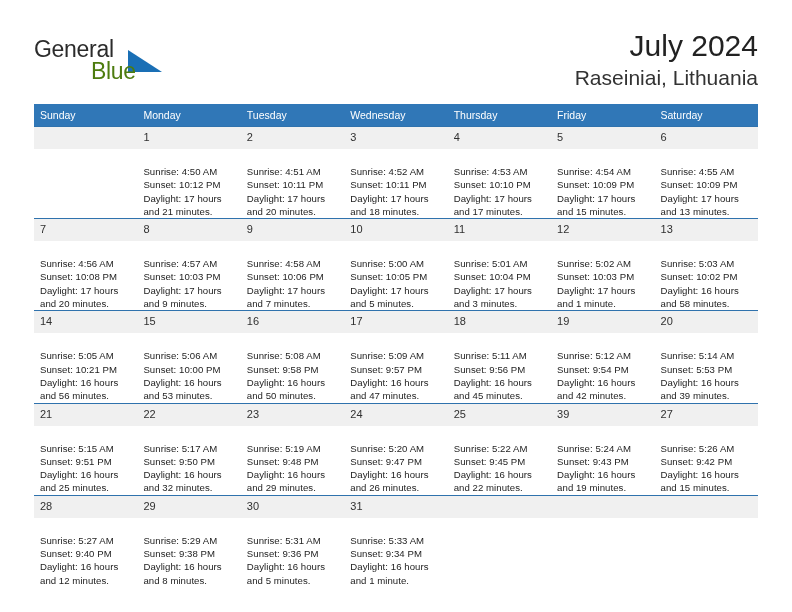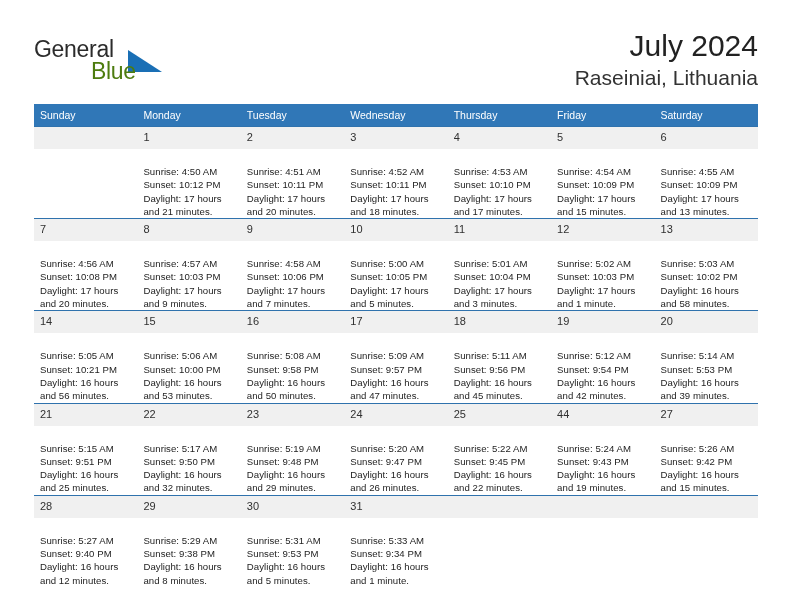--- a/index.html
+++ b/index.html
@@ -402,21 +402,21 @@
           <td>
             <span class="daynum">25</span>
             <div class="cell-lines">
               <div>Sunrise: 5:22 AM</div>
               <div>Sunset: 9:45 PM</div>
               <div>Daylight: 16 hours</div>
               <div>and 22 minutes.</div>
             </div>
           </td>
           <td>
-            <span class="daynum">44</span>
+            <span class="daynum">39</span>
             <div class="cell-lines">
               <div>Sunrise: 5:24 AM</div>
               <div>Sunset: 9:43 PM</div>
               <div>Daylight: 16 hours</div>
               <div>and 19 minutes.</div>
             </div>
           </td>
           <td>
             <span class="daynum">27</span>
             <div class="cell-lines">
@@ -443,21 +443,21 @@
               <div>Sunrise: 5:29 AM</div>
               <div>Sunset: 9:38 PM</div>
               <div>Daylight: 16 hours</div>
               <div>and 8 minutes.</div>
             </div>
           </td>
           <td>
             <span class="daynum">30</span>
             <div class="cell-lines">
               <div>Sunrise: 5:31 AM</div>
-              <div>Sunset: 9:53 PM</div>
+              <div>Sunset: 9:36 PM</div>
               <div>Daylight: 16 hours</div>
               <div>and 5 minutes.</div>
             </div>
           </td>
           <td>
             <span class="daynum">31</span>
             <div class="cell-lines">
               <div>Sunrise: 5:33 AM</div>
               <div>Sunset: 9:34 PM</div>
               <div>Daylight: 16 hours</div>

